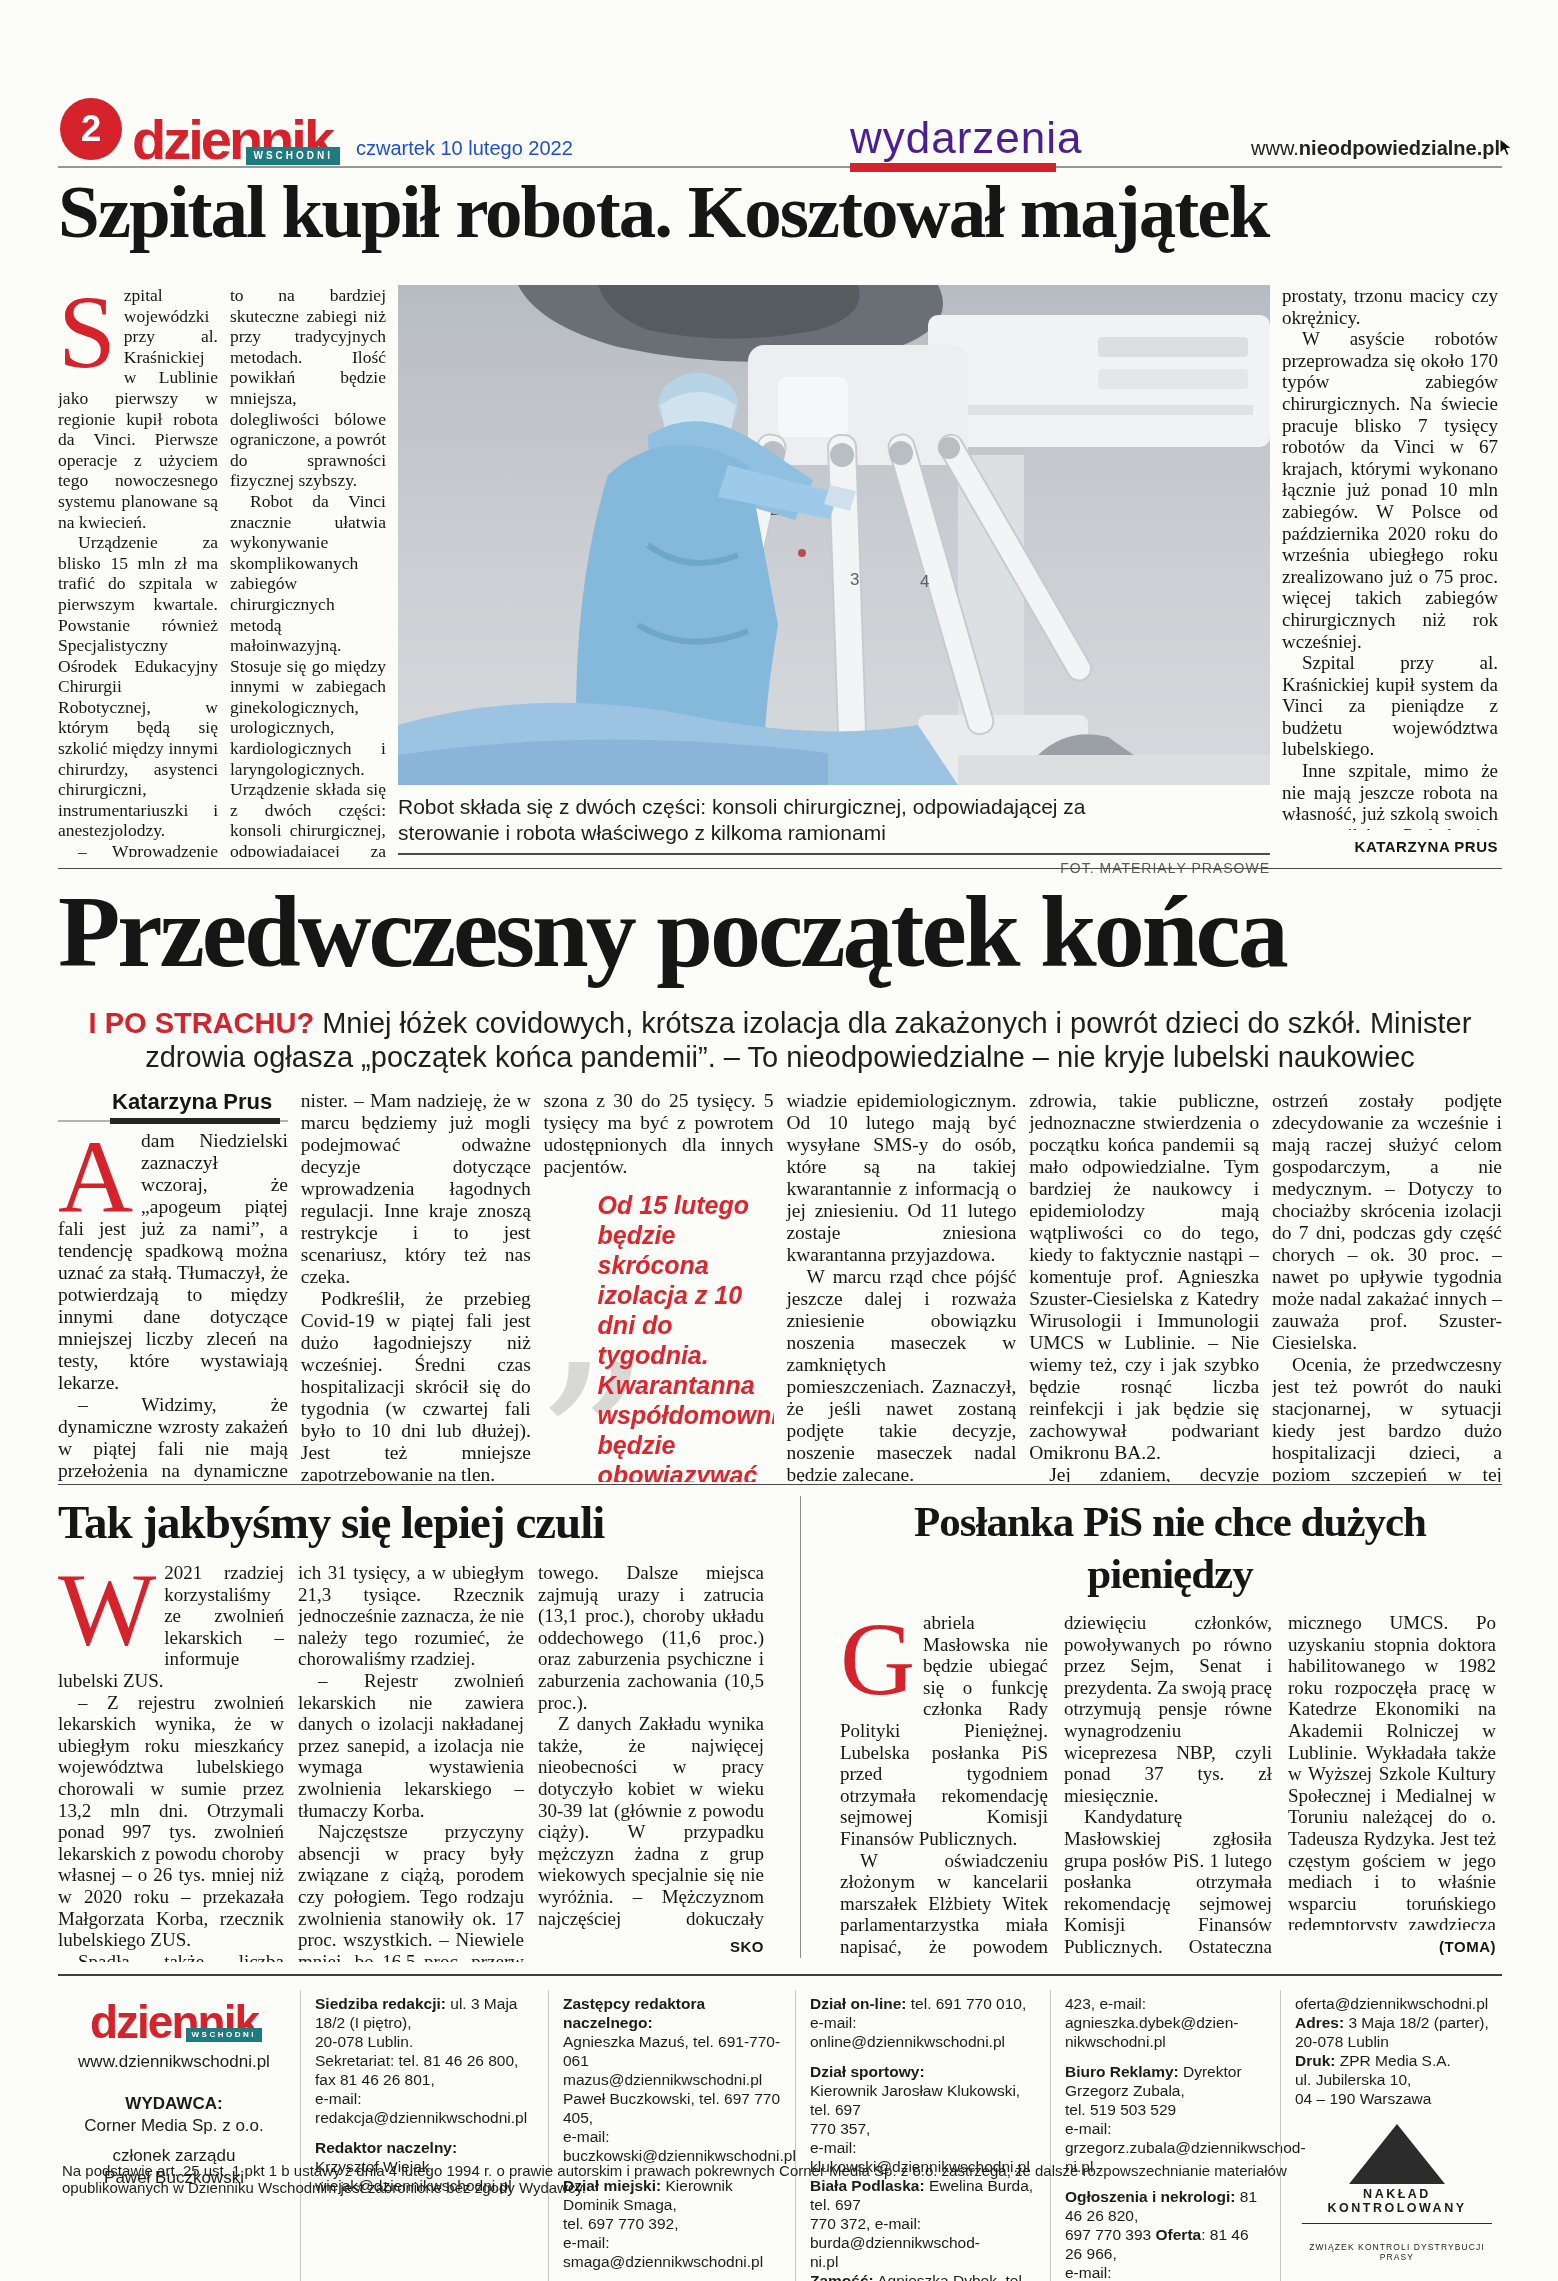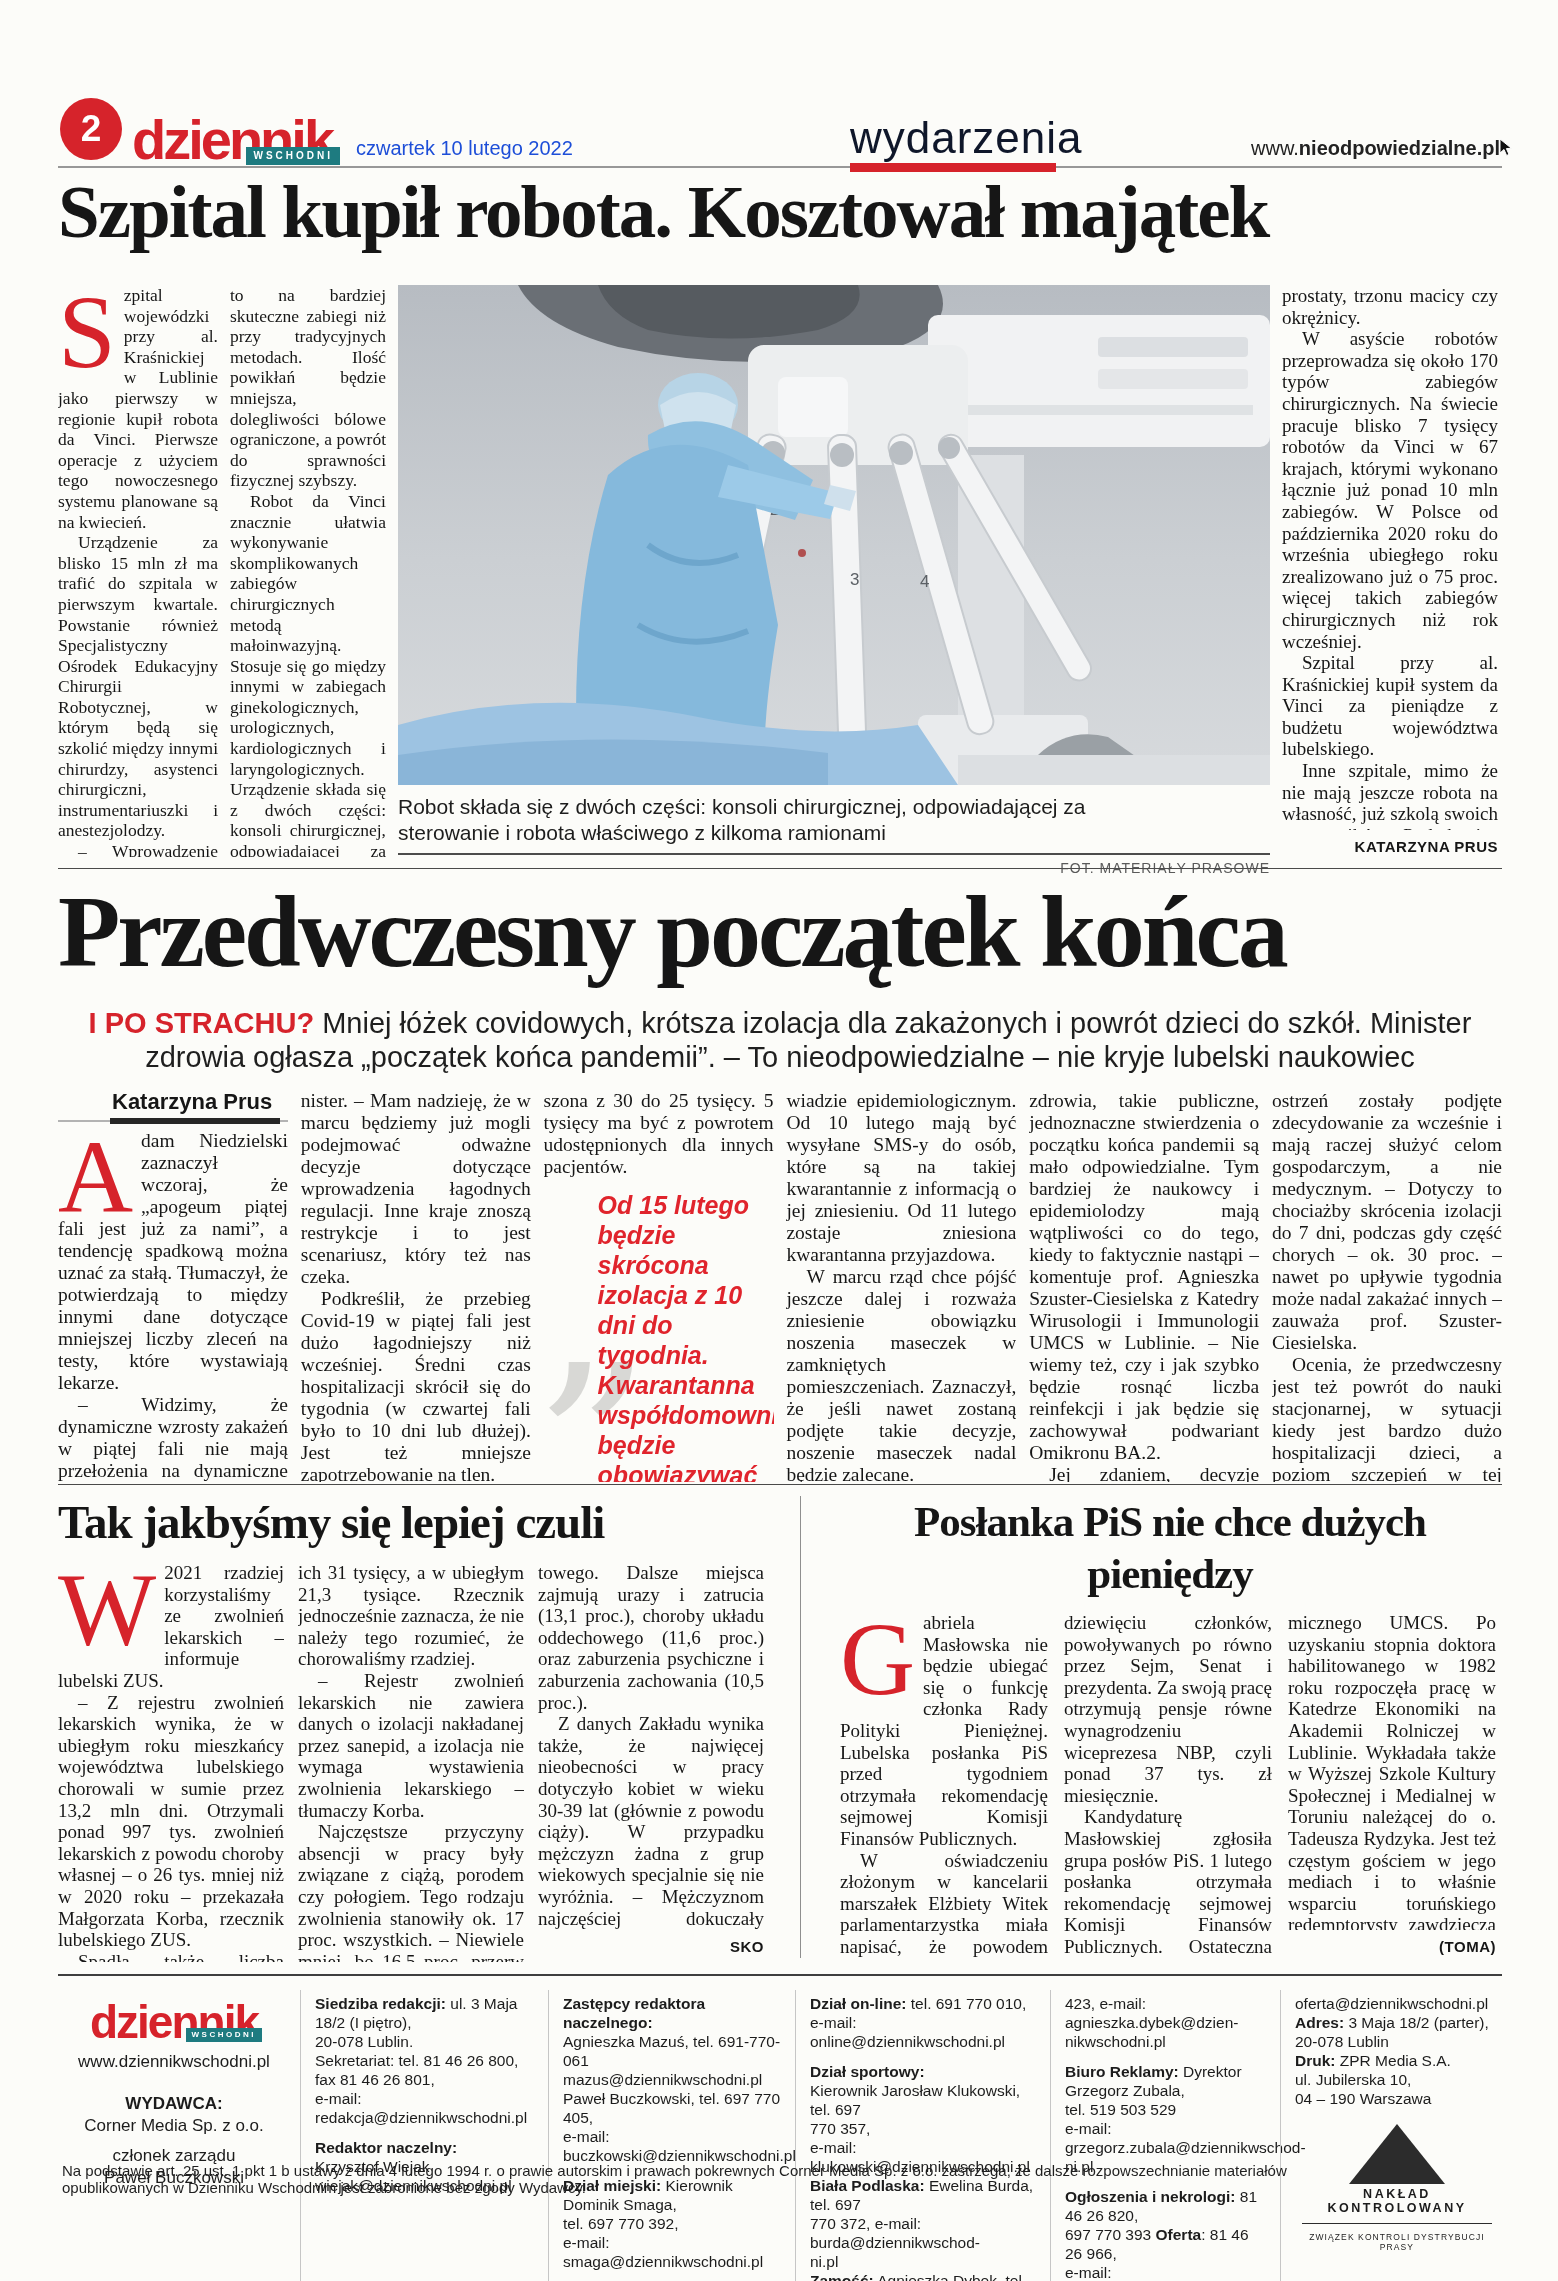--- a/index.html
+++ b/index.html
@@ -10,21 +10,21 @@
   
   .header{position:absolute;top:94px;left:58px;width:1444px;height:72px;border-bottom:2px solid #989898;}
   .pagenum{position:absolute;left:2px;top:4px;width:62px;height:62px;border-radius:50%;background:var(--red);
            color:#fff;font:700 37px/62px "Liberation Sans",sans-serif;text-align:center;}
   .brand{position:absolute;left:74px;bottom:2px;}
   .brand .bt{font:800 56px/48px "Liberation Sans",sans-serif;letter-spacing:-3px;color:var(--red);}
   .brand .bs{position:absolute;right:-8px;bottom:-1px;background:var(--teal);color:#fff;
              font:700 10px/10px "Liberation Sans",sans-serif;letter-spacing:3px;padding:4px 7px;}
   .hdate{position:absolute;left:298px;bottom:6px;font:20px "Liberation Sans",sans-serif;color:#1d4ed8;}
   .section{position:absolute;left:792px;bottom:-6px;width:206px;text-align:center;}
-  .section .st{font:44px/44px "Liberation Sans",sans-serif;color:#0f172a;letter-spacing:1px;}
+  .section .st{font:44px/44px "Liberation Sans",sans-serif;color:#4c1d95;letter-spacing:1px;}
   .section .sbar{height:9px;background:var(--red);margin-top:3px;}
   .hsite{position:absolute;right:2px;bottom:6px;font:20px "Liberation Sans",sans-serif;color:#222;}
   .hsite .m{font-weight:700;}
   .cursor{position:absolute;right:-14px;bottom:2px;}
 
   
   .h1{position:absolute;top:172px;left:58px;width:1448px;font:700 75px/80px "Liberation Serif",serif;
       letter-spacing:-2px;white-space:nowrap;}
   .h2{position:absolute;top:880px;left:58px;width:1448px;font:700 102px/104px "Liberation Serif",serif;
       letter-spacing:-3px;white-space:nowrap;}
@@ -87,21 +87,21 @@
   .flogo .bs{position:absolute;right:-4px;bottom:0;background:var(--teal);color:#fff;
              font:700 8px/8px "Liberation Sans",sans-serif;letter-spacing:2.5px;padding:3px 6px;}
   .fwww{font:17px "Liberation Sans",sans-serif;margin-top:10px;}
   .fpub{font:700 17px "Liberation Sans",sans-serif;margin-top:22px;}
   .fpn{font:17px "Liberation Sans",sans-serif;margin-top:2px;}
   .zkdp{margin:16px 0 0 auto;width:190px;text-align:center;}
   .zkdp .tri{width:0;height:0;margin:0 auto;border-left:48px solid transparent;
              border-right:48px solid transparent;border-bottom:60px solid #2c2c2c;}
   .zkdp .z1{font:700 12.5px "Liberation Sans",sans-serif;letter-spacing:2.5px;border-bottom:1px solid #2c2c2c;
             padding-bottom:8px;margin-top:3px;}
-  .zkdp .z2{font:8.5px "Liberation Sans",sans-serif;letter-spacing:1.1px;margin-top:8px;}
+  .zkdp .z2{font:8.5px "Liberation Sans",sans-serif;letter-spacing:1.1px;margin-top:18px;}
   .legal{position:absolute;top:2162px;left:62px;width:1240px;font:15px "Liberation Sans",sans-serif;color:#1f1f1f;}
 </style>
 </head>
 <body>
 
 <div class="page">
 
   <div class="header">
     <div class="pagenum">2</div>
     <div class="brand">

